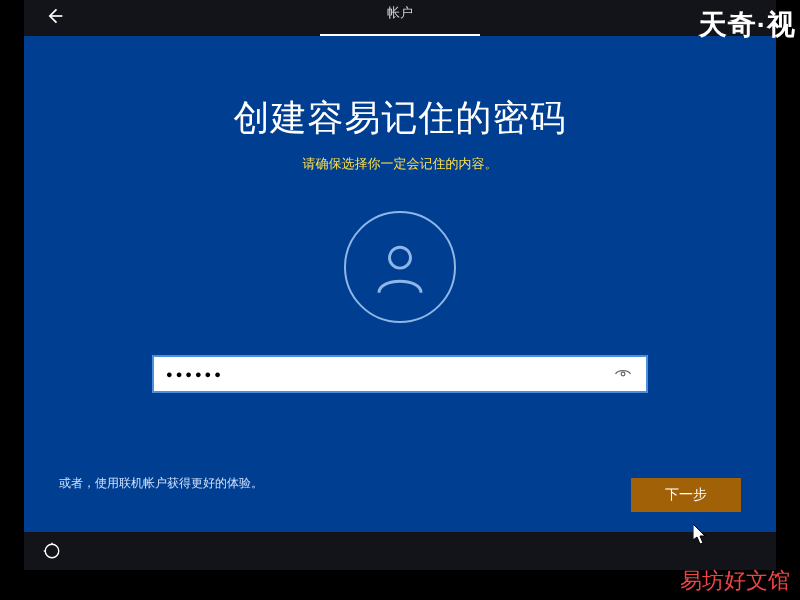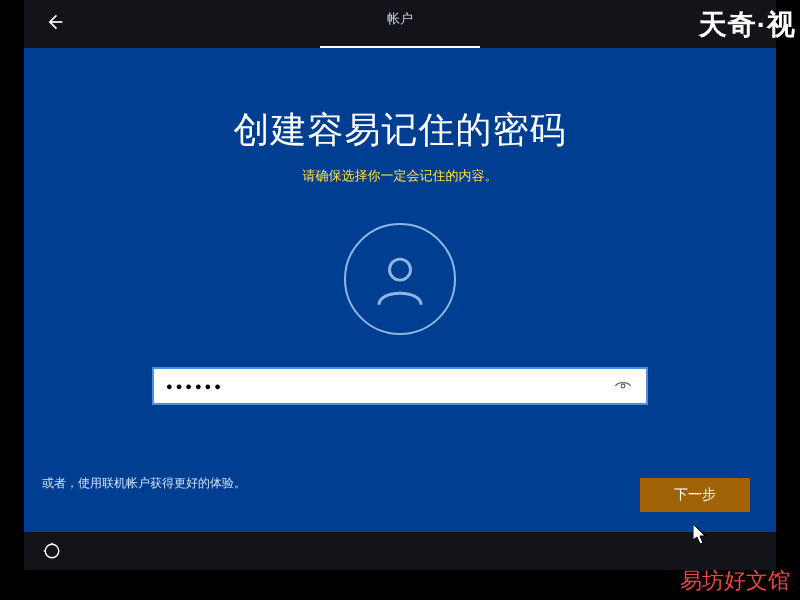--- a/index.html
+++ b/index.html
@@ -15,21 +15,21 @@
       position: absolute;
       left: 24px;
       top: 0;
       width: 752px;
       height: 570px;
       background: #003e92;
       display: flex;
       flex-direction: column;
     }
     .top-bar {
-      height: 48px;
+      height: 36px;
       background: #12141a;
       display: flex;
       align-items: center;
       padding: 0 18px;
       position: relative;
     }
     .back-arrow {
       color: #fff;
       font-size: 20px;
       cursor: pointer;
@@ -107,25 +107,25 @@
       display: flex;
       align-items: center;
       justify-content: center;
       cursor: pointer;
       color: #555;
     }
     .footer-row {
       position: absolute;
       bottom: 20px;
       left: 0;
-      right: 8px;
+      right: 0;
       display: flex;
       align-items: center;
       justify-content: space-between;
-      padding: 0 18px;
+      padding: 0 35px;
     }
     .alt-link {
       color: #cfe1fb;
       font-size: 12px;
     }
     .next-btn {
       background: #a16207;
       color: #fff;
       border: none;
       width: 110px;

